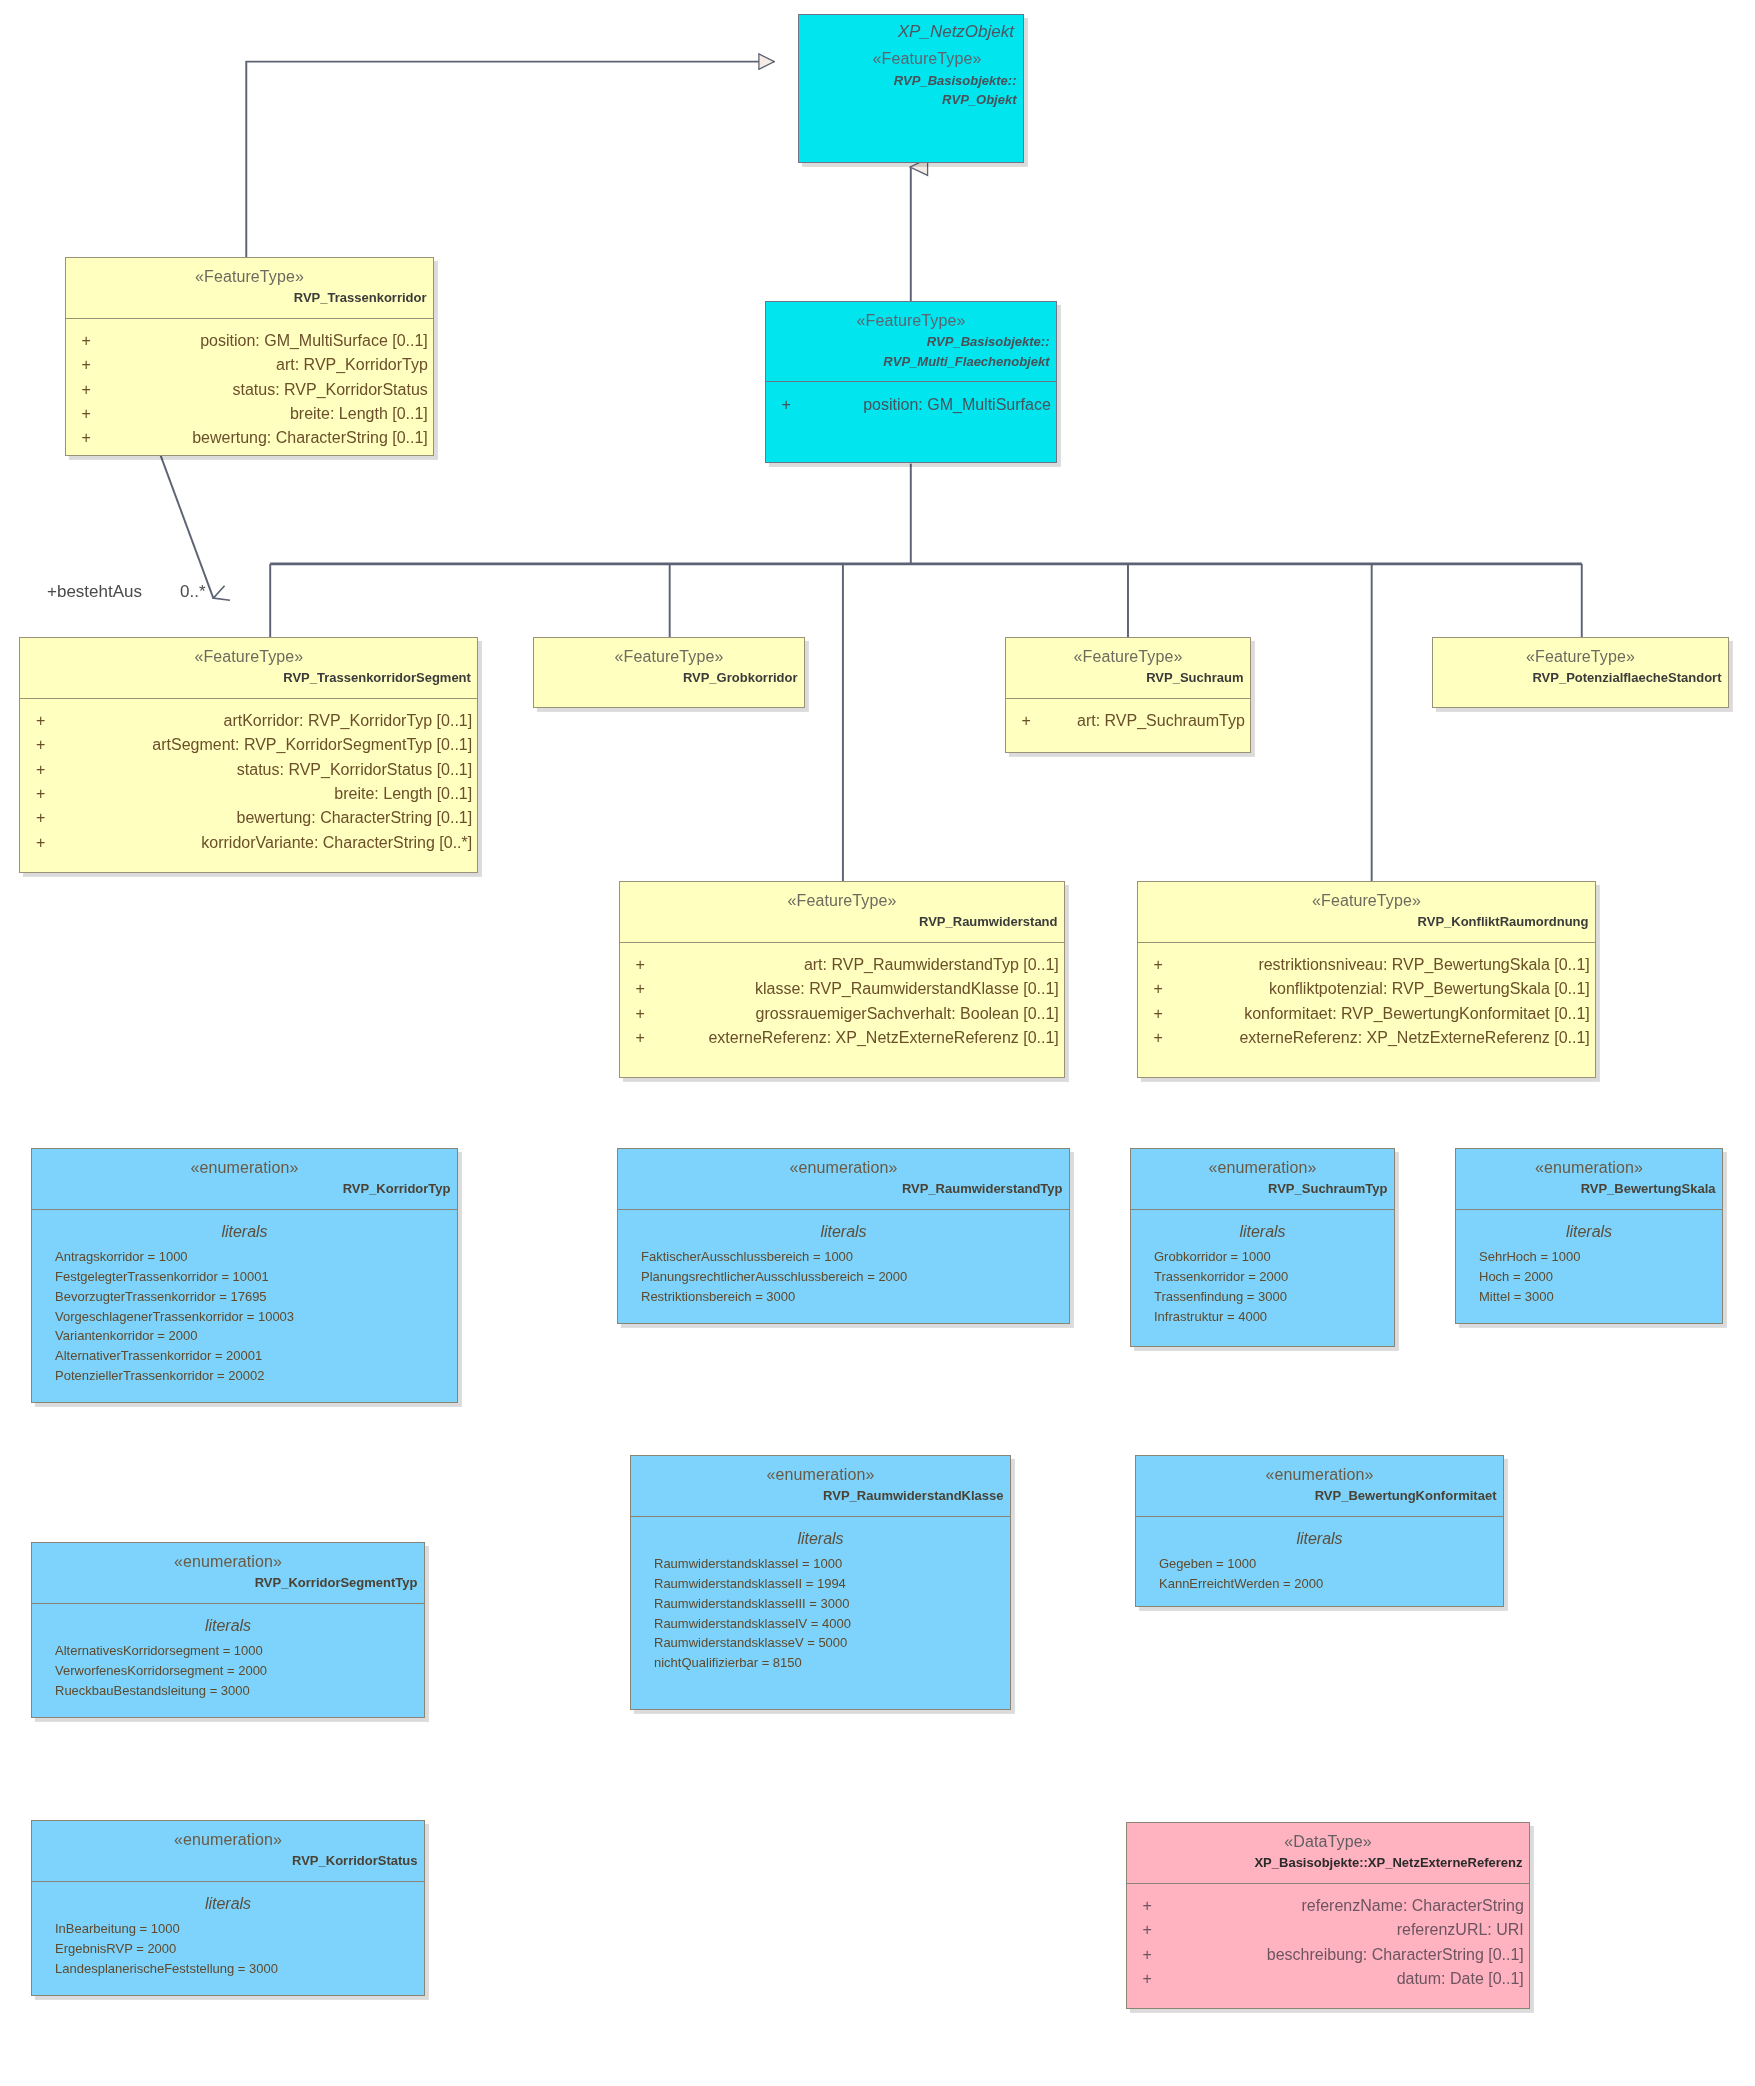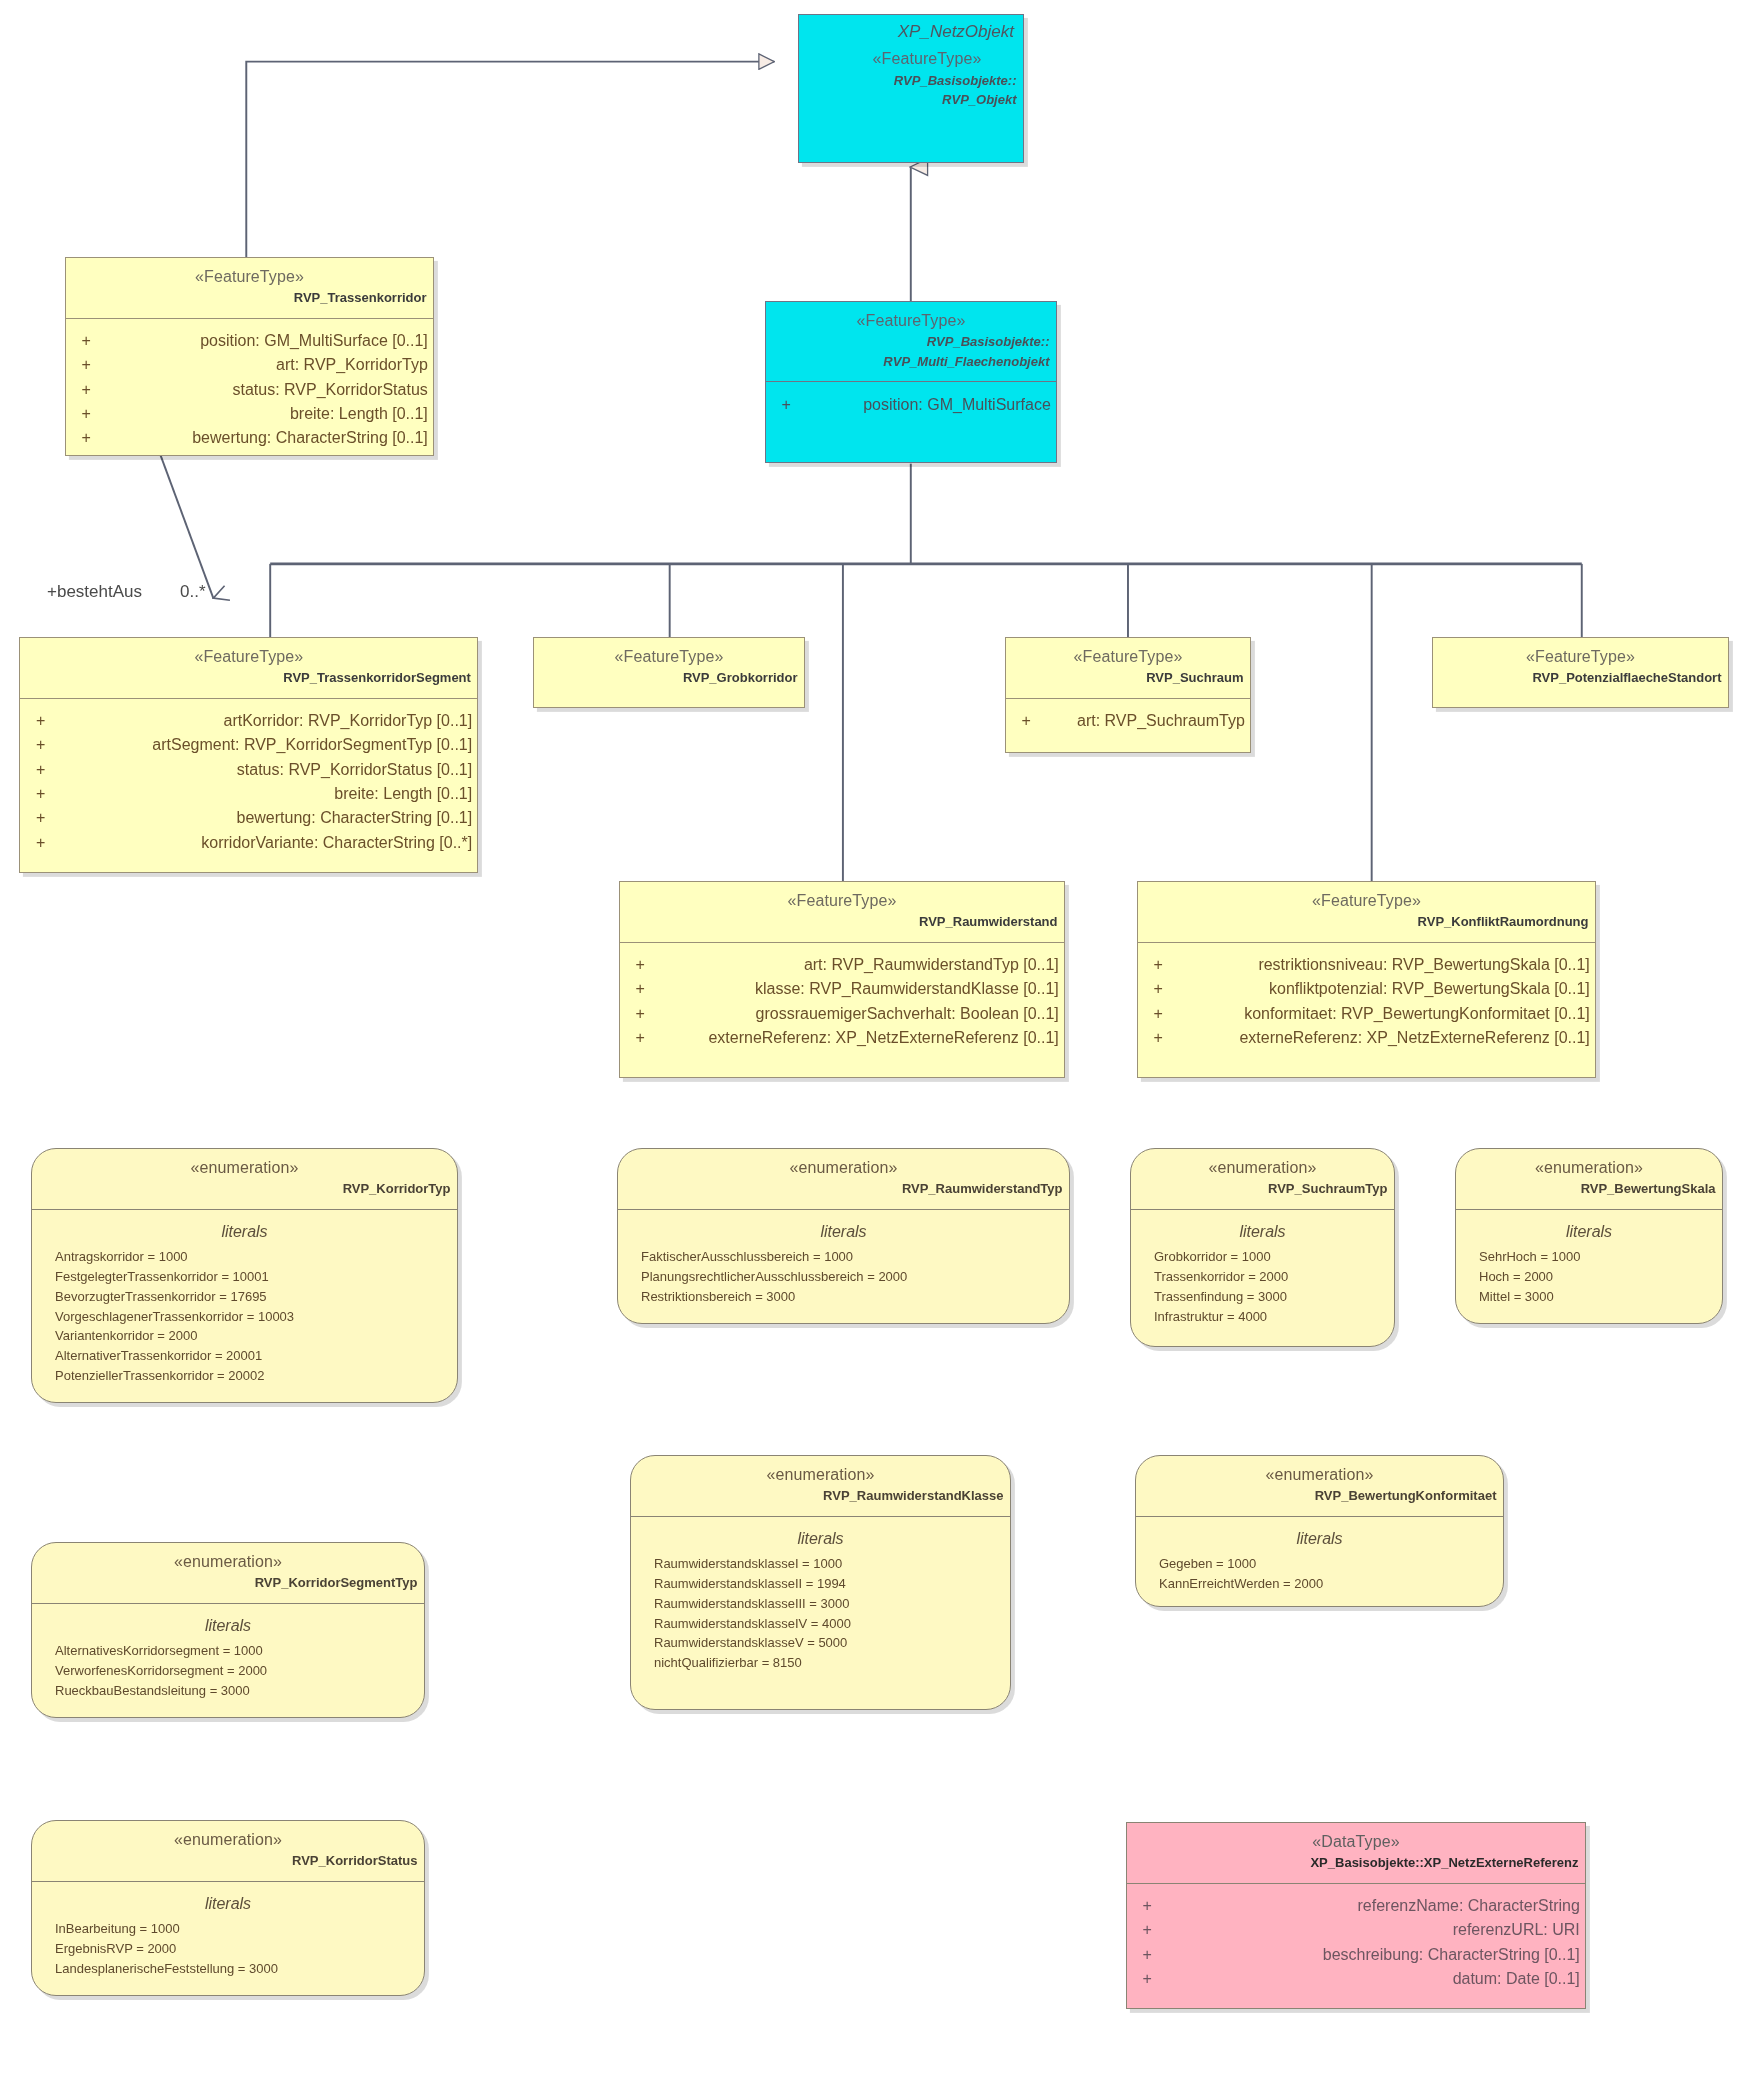--- a/index.html
+++ b/index.html
@@ -78,21 +78,21 @@
   .base .sep{background:#6f7486;}
   .base .stereo{color:#5d6470;}
   .base .cname{color:#4a5058; font-style:italic;}
   .base .attr{color:#49505a;}
   .base .pkgname{
     position:absolute; right:9px; top:6.5px;
     font-size:17px; font-style:italic; color:#4f5560;
   }
   .base.root .head{ padding-top:34px; }
 
-  .enum{ background:#fef9c3; border-color:#8a8474;border-radius:25px;}
+  .enum{ background:#7dd3fc; border-color:#8a8474;}
   .enum .stereo{color:#6a5a44;}
   .enum .cname{color:#4a4235;}
   .enum .sep{background:#8a8474;}
   .enum .literals-label{
     display:block; text-align:center; font-style:italic;
     font-size:16px; color:#5c4f3b; margin:2.6px 0 6.5px 0;
   }
   .enum .lit{
     font-size:13px; color:#5f4a2d; line-height:1.52;
     padding-left:23px; white-space:nowrap;
@@ -442,21 +442,21 @@
     <div class="sep"></div>
     <div class="body">
       <span class="literals-label">literals</span>
       <div class="lit">InBearbeitung = 1000</div>
       <div class="lit">ErgebnisRVP = 2000</div>
       <div class="lit">LandesplanerischeFeststellung = 3000</div>
 
     </div>
   </div>
 
-  <div class="uml dtype" style="left:1126px; top:1822px; width:460px; height:187px;">
+  <div class="uml dtype" style="left:1126px; top:1822px; width:404px; height:187px;">
     <div class="head">
       <span class="stereo">«DataType»</span>
       <span class="cname">XP_Basisobjekte::XP_NetzExterneReferenz</span>
     </div>
     <div class="sep"></div>
     <div class="body">
       <div class="attr">
         <span class="vis">+</span>
         <span class="sig">referenzName: CharacterString</span>
       </div>

